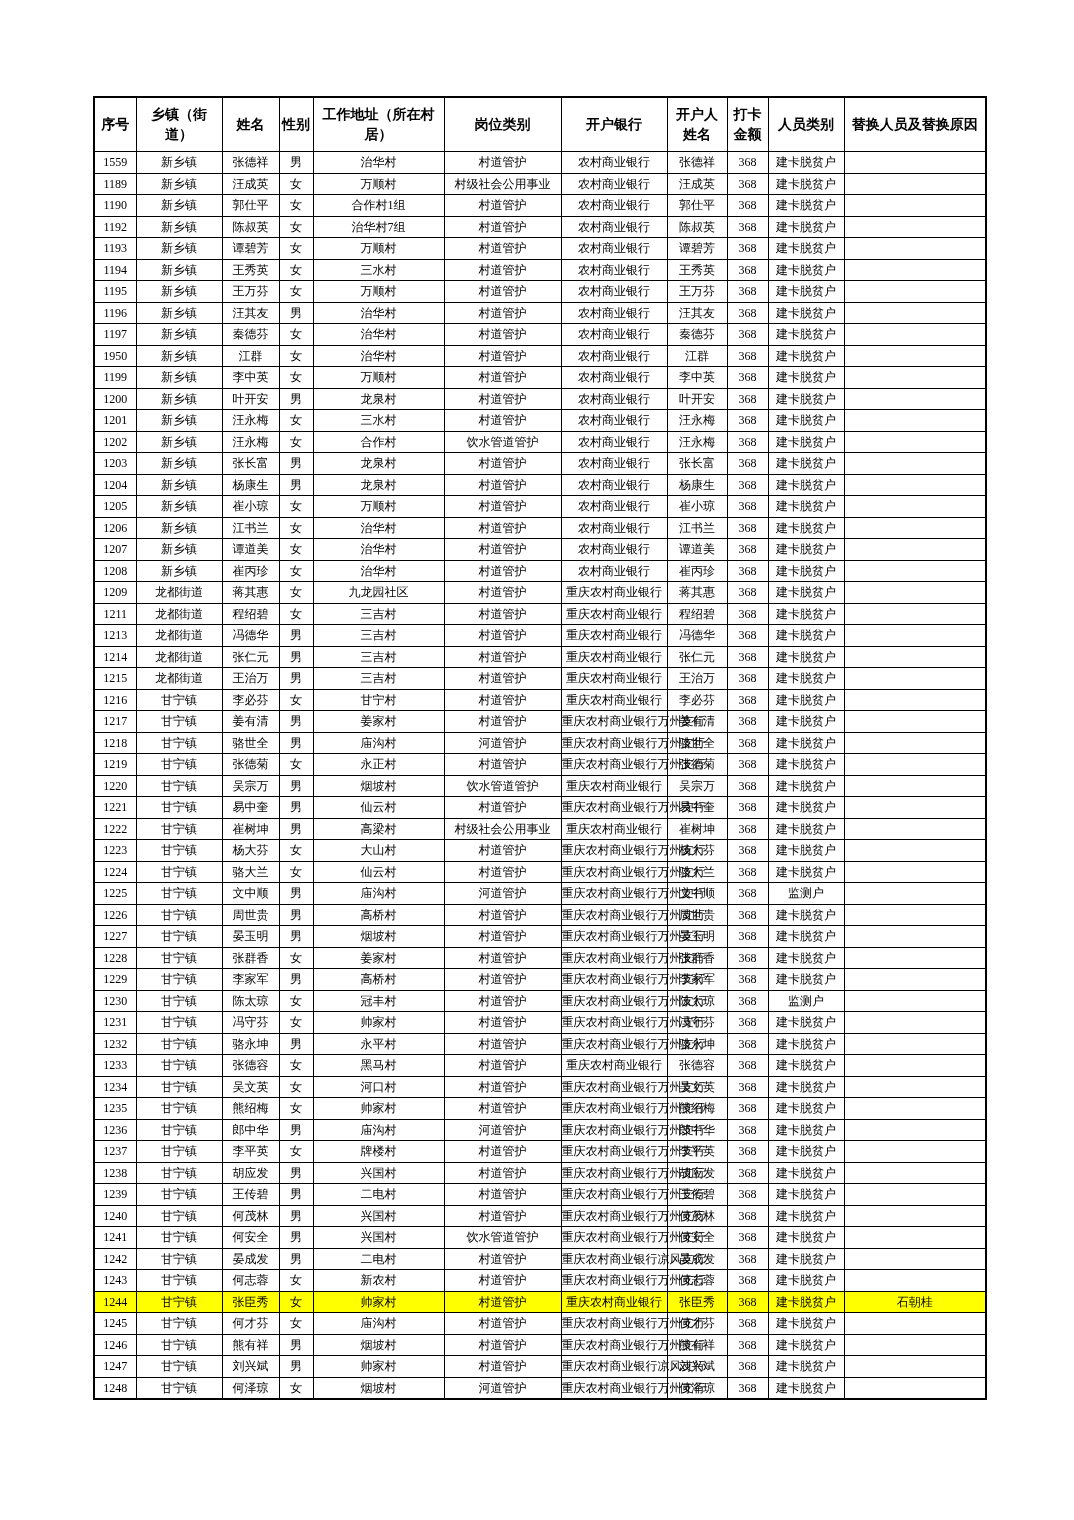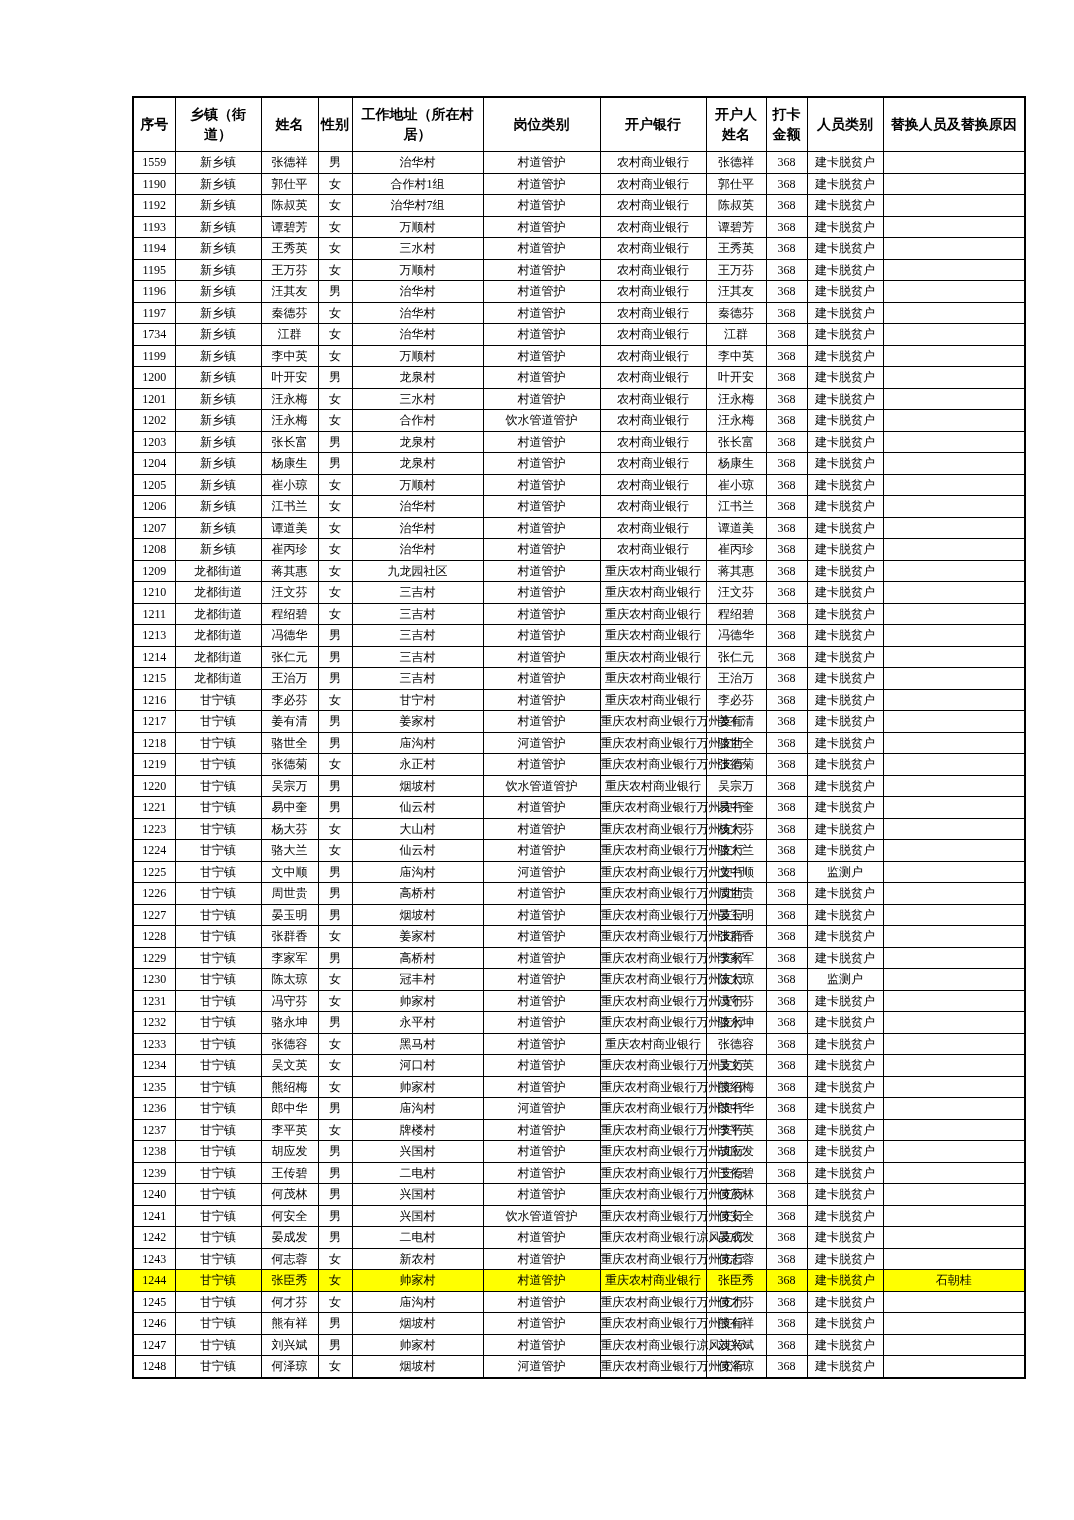--- a/index.html
+++ b/index.html
@@ -15,21 +15,20 @@
     color: #000;
   }
   .sheet-table {
     position: absolute;
     left: 93px;
     top: 96px;
     width: 892px;
     table-layout: fixed;
     border-collapse: collapse;
     border: 2px solid #000;
-    margin-left: 39px;
   }
   .sheet-table th, .sheet-table td {
     border: 1px solid #000;
     padding: 0;
     text-align: center;
     vertical-align: middle;
     color: #000;
   }
   .sheet-table th {
     font-size: 14px;
@@ -98,20 +97,33 @@
         <td class="col-gender">男</td>
         <td class="col-village">治华村</td>
         <td class="col-post">村道管护</td>
         <td class="col-bank">农村商业银行</td>
         <td class="col-account-name">张德祥</td>
         <td class="col-amount">368</td>
         <td class="col-category">建卡脱贫户</td>
         <td class="col-replacement"></td>
       </tr>
       <tr>
+        <td class="col-index">1189</td>
+        <td class="col-town">新乡镇</td>
+        <td class="col-name">汪成英</td>
+        <td class="col-gender">女</td>
+        <td class="col-village">万顺村</td>
+        <td class="col-post">村级社会公用事业</td>
+        <td class="col-bank">农村商业银行</td>
+        <td class="col-account-name">汪成英</td>
+        <td class="col-amount">368</td>
+        <td class="col-category">建卡脱贫户</td>
+        <td class="col-replacement"></td>
+      </tr>
+      <tr>
         <td class="col-index">1190</td>
         <td class="col-town">新乡镇</td>
         <td class="col-name">郭仕平</td>
         <td class="col-gender">女</td>
         <td class="col-village">合作村1组</td>
         <td class="col-post">村道管护</td>
         <td class="col-bank">农村商业银行</td>
         <td class="col-account-name">郭仕平</td>
         <td class="col-amount">368</td>
         <td class="col-category">建卡脱贫户</td>
@@ -189,21 +201,21 @@
         <td class="col-gender">女</td>
         <td class="col-village">治华村</td>
         <td class="col-post">村道管护</td>
         <td class="col-bank">农村商业银行</td>
         <td class="col-account-name">秦德芬</td>
         <td class="col-amount">368</td>
         <td class="col-category">建卡脱贫户</td>
         <td class="col-replacement"></td>
       </tr>
       <tr>
-        <td class="col-index">1734</td>
+        <td class="col-index">1950</td>
         <td class="col-town">新乡镇</td>
         <td class="col-name">江群</td>
         <td class="col-gender">女</td>
         <td class="col-village">治华村</td>
         <td class="col-post">村道管护</td>
         <td class="col-bank">农村商业银行</td>
         <td class="col-account-name">江群</td>
         <td class="col-amount">368</td>
         <td class="col-category">建卡脱贫户</td>
         <td class="col-replacement"></td>
@@ -345,33 +357,20 @@
         <td class="col-gender">女</td>
         <td class="col-village">九龙园社区</td>
         <td class="col-post">村道管护</td>
         <td class="col-bank">重庆农村商业银行</td>
         <td class="col-account-name">蒋其惠</td>
         <td class="col-amount">368</td>
         <td class="col-category">建卡脱贫户</td>
         <td class="col-replacement"></td>
       </tr>
       <tr>
-        <td class="col-index">1210</td>
-        <td class="col-town">龙都街道</td>
-        <td class="col-name">汪文芬</td>
-        <td class="col-gender">女</td>
-        <td class="col-village">三吉村</td>
-        <td class="col-post">村道管护</td>
-        <td class="col-bank">重庆农村商业银行</td>
-        <td class="col-account-name">汪文芬</td>
-        <td class="col-amount">368</td>
-        <td class="col-category">建卡脱贫户</td>
-        <td class="col-replacement"></td>
-      </tr>
-      <tr>
         <td class="col-index">1211</td>
         <td class="col-town">龙都街道</td>
         <td class="col-name">程绍碧</td>
         <td class="col-gender">女</td>
         <td class="col-village">三吉村</td>
         <td class="col-post">村道管护</td>
         <td class="col-bank">重庆农村商业银行</td>
         <td class="col-account-name">程绍碧</td>
         <td class="col-amount">368</td>
         <td class="col-category">建卡脱贫户</td>
@@ -483,20 +482,33 @@
       </tr>
       <tr>
         <td class="col-index">1221</td>
         <td class="col-town">甘宁镇</td>
         <td class="col-name">易中奎</td>
         <td class="col-gender">男</td>
         <td class="col-village">仙云村</td>
         <td class="col-post">村道管护</td>
         <td class="col-bank">重庆农村商业银行万州支行</td>
         <td class="col-account-name">易中奎</td>
+        <td class="col-amount">368</td>
+        <td class="col-category">建卡脱贫户</td>
+        <td class="col-replacement"></td>
+      </tr>
+      <tr>
+        <td class="col-index">1222</td>
+        <td class="col-town">甘宁镇</td>
+        <td class="col-name">崔树坤</td>
+        <td class="col-gender">男</td>
+        <td class="col-village">高梁村</td>
+        <td class="col-post">村级社会公用事业</td>
+        <td class="col-bank">重庆农村商业银行</td>
+        <td class="col-account-name">崔树坤</td>
         <td class="col-amount">368</td>
         <td class="col-category">建卡脱贫户</td>
         <td class="col-replacement"></td>
       </tr>
       <tr>
         <td class="col-index">1223</td>
         <td class="col-town">甘宁镇</td>
         <td class="col-name">杨大芬</td>
         <td class="col-gender">女</td>
         <td class="col-village">大山村</td>

